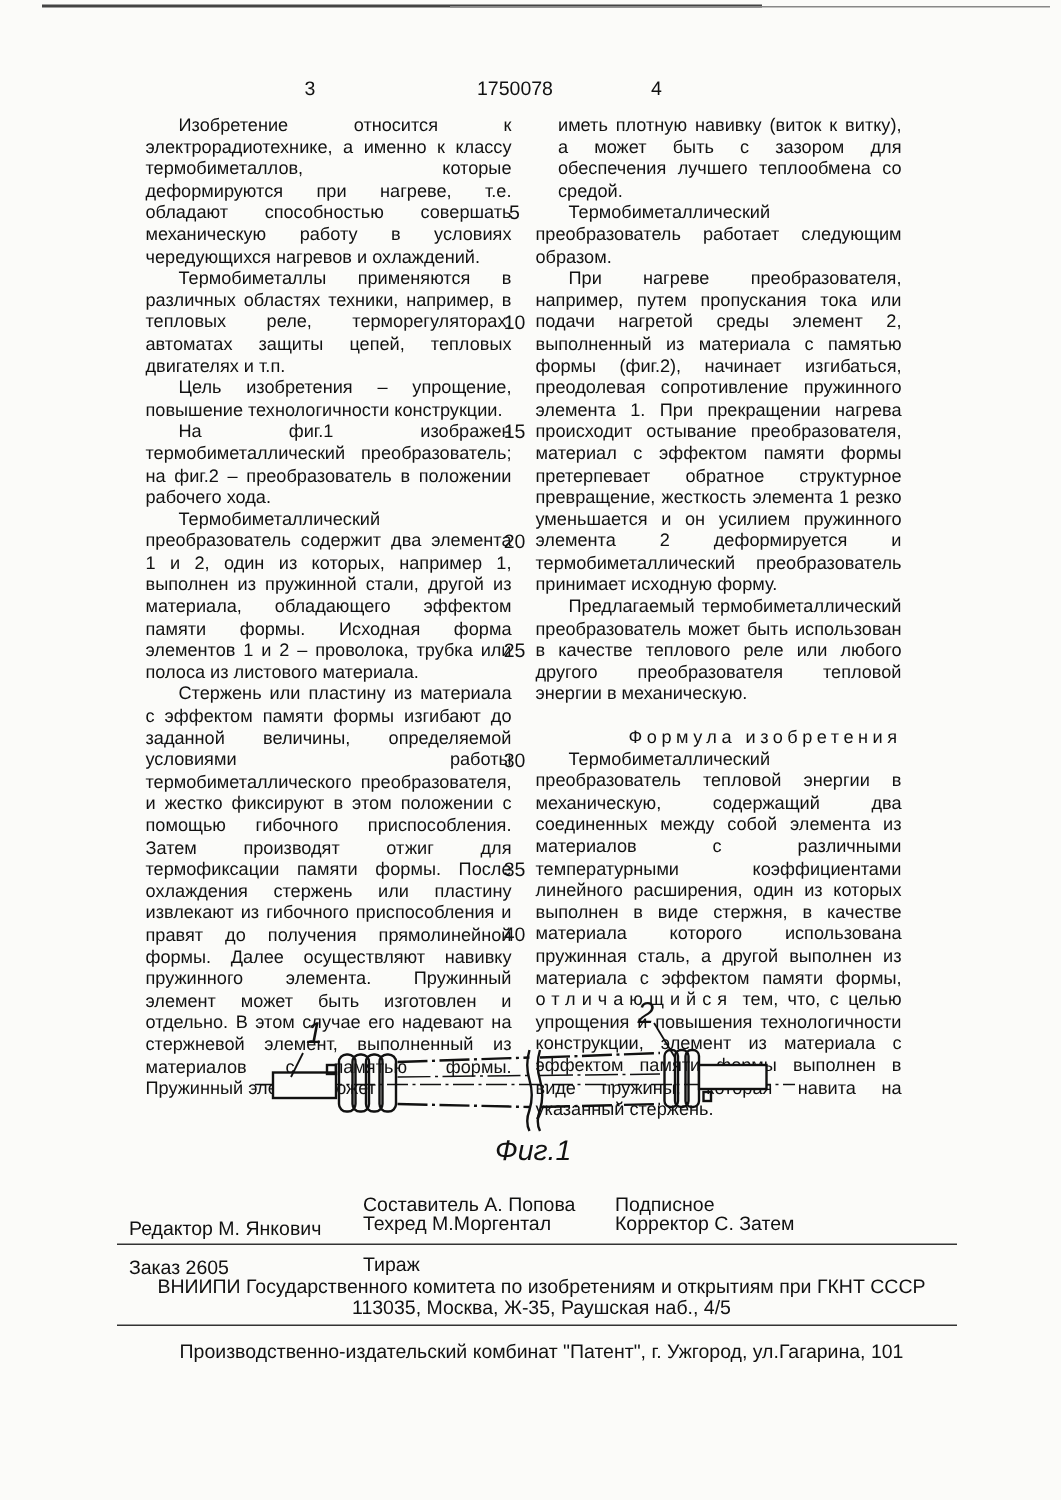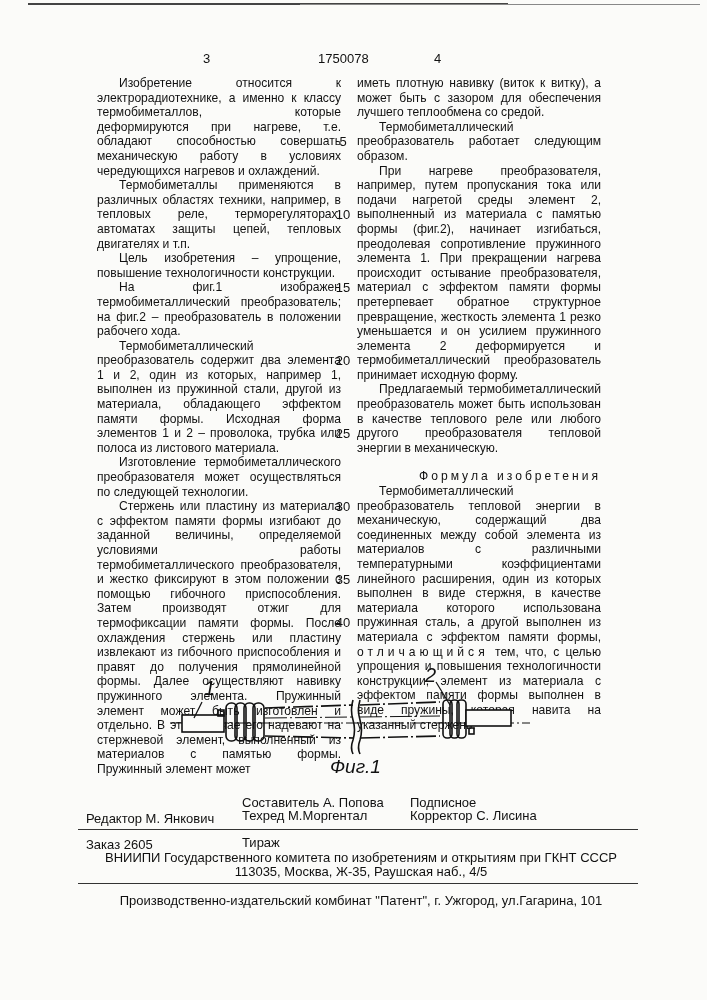--- a/index.html
+++ b/index.html
@@ -3,21 +3,21 @@
 <meta charset="utf-8">
 <style>
   html, body { margin:0; padding:0; }
   body { width:707px; height:1000px; background:#fbfbf9; position:relative; overflow:hidden;
          font-family:"Liberation Sans", "DejaVu Sans", sans-serif; color:#111; }
   .topline { position:absolute; left:28px; top:3px; width:480px; height:2px; background:#444; }
   .topline2 { position:absolute; left:300px; top:4px; width:400px; height:1px; background:#888; }
   .hdr { position:absolute; top:51px; font-size:13px; }
   .col { position:absolute; top:76px; width:244px; font-size:12.1px; line-height:14.6px; text-align:justify; }
   .col p { margin:0; text-indent:22px; }
-  .col p.ni { text-indent:0; }
+  .col p.ni { text-indent:0;margin-left:15px; }
   #left { left:87px;margin-left:10px; }
   #right { left:357px; }
   .lnum { position:absolute; font-size:13px; width:20px; text-align:center; }
   .formula-title { text-align:right; letter-spacing:3px; font-weight:normal; margin:0 0 0 0 !important; text-indent:0 !important; }
   .spaced { letter-spacing:4px; }
   .figure { position:absolute; left:170px; top:660px; width:370px; height:120px; }
   .imprint { position:absolute; font-size:13px; }
   .rule { position:absolute; height:1px; background:#333; }
 </style>
 </head>
@@ -29,21 +29,20 @@
 <div class="hdr" style="left:203px;">3</div>
 <div class="hdr" style="left:318px;">1750078</div>
 <div class="hdr" style="left:434px;">4</div>
 
 <div class="col" id="left">
   <p>Изобретение относится к электрорадиотехнике, а именно к классу термобиметаллов, которые деформируются при нагреве, т.е. обладают способностью совершать механическую работу в условиях чередующихся нагревов и охлаждений.</p>
   <p>Термобиметаллы применяются в различных областях техники, например, в тепловых реле, терморегуляторах, автоматах защиты цепей, тепловых двигателях и т.п.</p>
   <p>Цель изобретения – упрощение, повышение технологичности конструкции.</p>
   <p>На фиг.1 изображен термобиметаллический преобразователь; на фиг.2 – преобразователь в положении рабочего хода.</p>
   <p>Термобиметаллический преобразователь содержит два элемента 1 и 2, один из которых, например 1, выполнен из пружинной стали, другой из материала, обладающего эффектом памяти формы. Исходная форма элементов 1 и 2 – проволока, трубка или полоса из листового материала.</p>
-  <p>Изготовление термобиметаллического преобразователя может осуществляться по следующей технологии.</p>
   <p>Стержень или пластину из материала с эффектом памяти формы изгибают до заданной величины, определяемой условиями работы термобиметаллического преобразователя, и жестко фиксируют в этом положении с помощью гибочного приспособления. Затем производят отжиг для термофиксации памяти формы. После охлаждения стержень или пластину извлекают из гибочного приспособления и правят до получения прямолинейной формы. Далее осуществляют навивку пружинного элемента. Пружинный элемент может быть изготовлен и отдельно. В этом случае его надевают на стержневой элемент, выполненный из материалов с памятью формы. Пружинный элемент может</p>
 </div>
 
 <div class="lnum" style="left:333px; top:134px;">5</div>
 <div class="lnum" style="left:333px; top:207px;">10</div>
 <div class="lnum" style="left:333px; top:280px;">15</div>
 <div class="lnum" style="left:333px; top:353px;">20</div>
 <div class="lnum" style="left:333px; top:426px;">25</div>
 <div class="lnum" style="left:333px; top:499px;">30</div>
 <div class="lnum" style="left:333px; top:572px;">35</div>
@@ -96,21 +95,21 @@
     </g>
     <text x="34" y="35" font-family="Liberation Sans, sans-serif" font-style="italic" font-size="20" fill="#111">1</text>
     <text x="255" y="22" font-family="Liberation Sans, sans-serif" font-style="italic" font-size="20" fill="#111">2</text>
     <text x="160" y="113" font-family="Liberation Sans, sans-serif" font-style="italic" font-size="19" fill="#111">Фиг.1</text>
   </svg>
 </div>
 
 <div class="imprint" style="left:242px; top:795px;">Составитель  А. Попова</div>
 <div class="imprint" style="left:86px; top:811px;">Редактор  М. Янкович</div>
 <div class="imprint" style="left:242px; top:808px;">Техред М.Моргентал</div>
-<div class="imprint" style="left:410px; top:808px;">Корректор  С. Лисина</div>
+<div class="imprint" style="left:410px; top:808px;">Корректор  С. Затем</div>
 <div class="rule" style="left:78px; top:829px; width:560px;"></div>
 <div class="imprint" style="left:86px; top:837px;">Заказ  2605</div>
 <div class="imprint" style="left:242px; top:835px;">Тираж</div>
 <div class="imprint" style="left:410px; top:795px;">Подписное</div>
 <div class="imprint" style="left:86px; top:850px; width:550px; text-align:center;">ВНИИПИ Государственного комитета по изобретениям и открытиям при ГКНТ СССР</div>
 <div class="imprint" style="left:86px; top:864px; width:550px; text-align:center;">113035, Москва, Ж-35, Раушская наб., 4/5</div>
 <div class="rule" style="left:78px; top:883px; width:560px;"></div>
 <div class="imprint" style="left:86px; top:893px; width:550px; text-align:center;">Производственно-издательский комбинат "Патент", г. Ужгород, ул.Гагарина, 101</div>
 
 </body></html>

